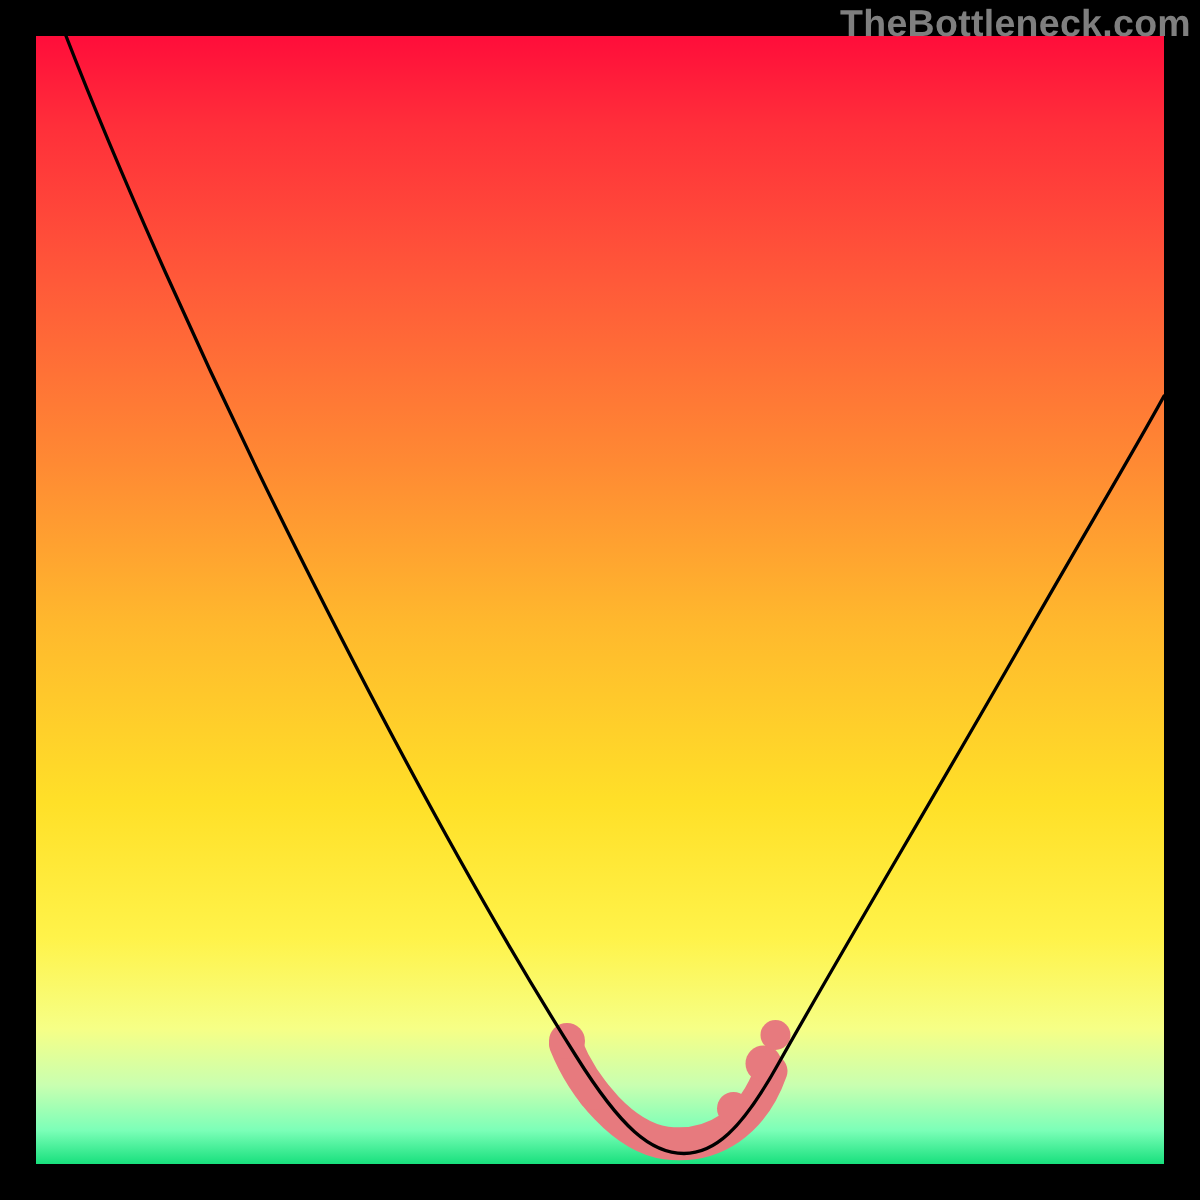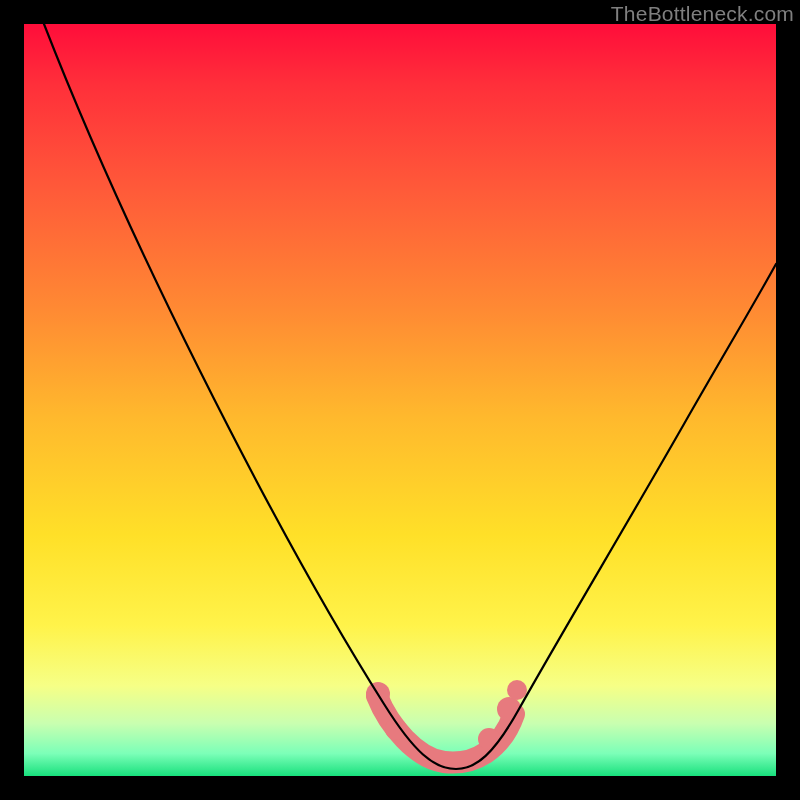--- a/index.html
+++ b/index.html
@@ -63,23 +63,23 @@
     stroke-linejoin: round;
   }
   .trough-dot {
     fill: #e77a7e;
   }
   .watermark {
     position: absolute;
     top: 2px;
     right: 6px;
     color: #7f7f7f;
-    font-size: 21px;
+    font-size: 25px;
     letter-spacing: 0.2px;
-    font-weight: 400;
+    font-weight: 700;
   }
 </style>
 </head>
 <body>
 
 <div class="frame">
 
   <div class="plot">
     <div class="bg-gradient"></div>
 

